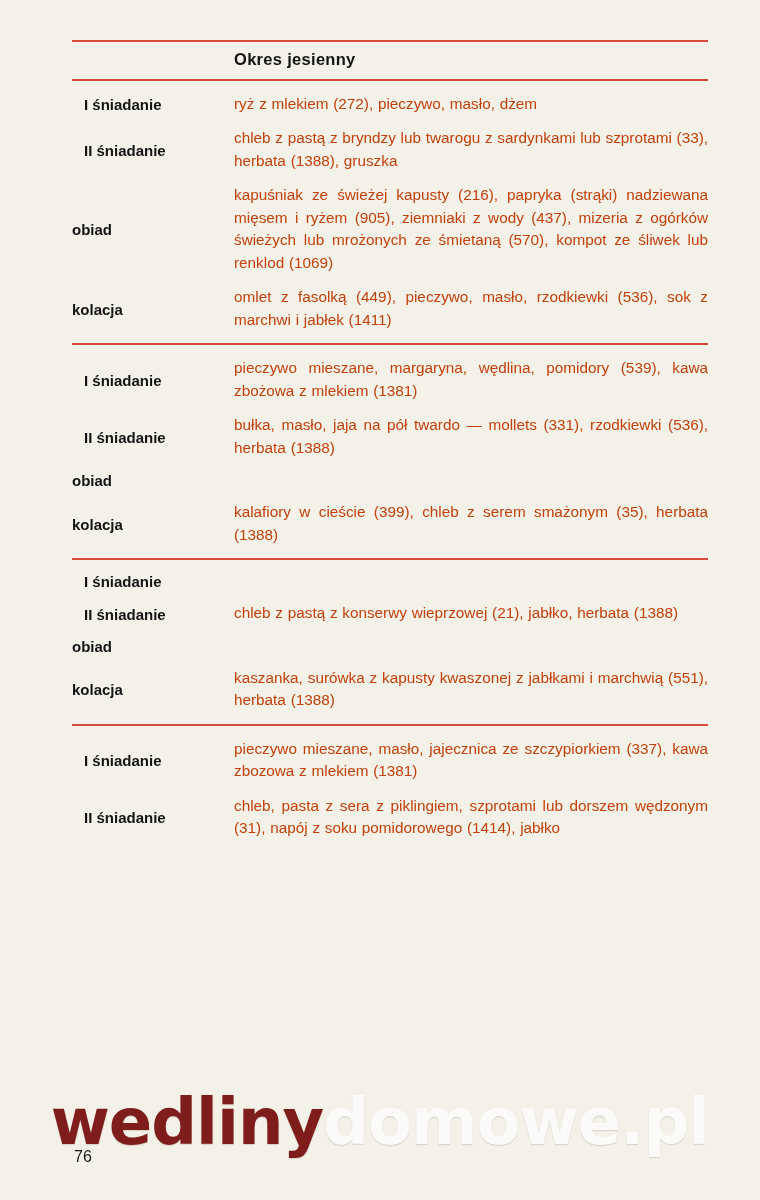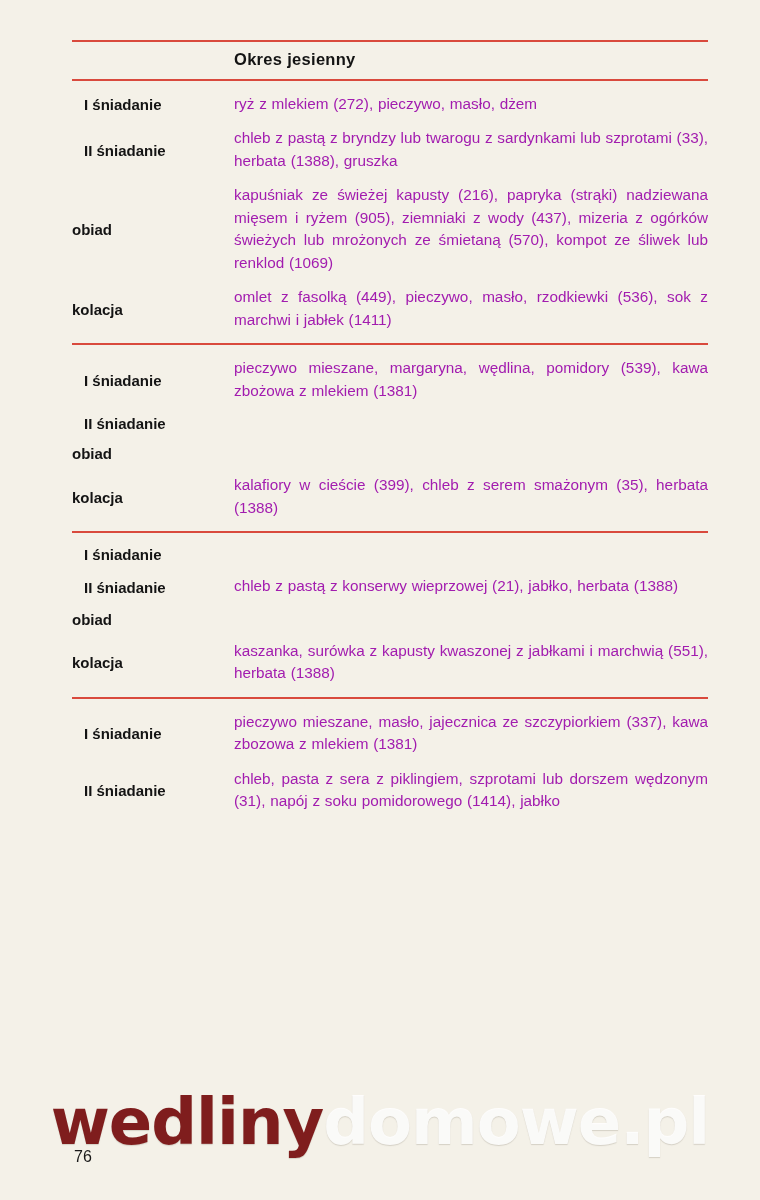--- a/index.html
+++ b/index.html
@@ -63,21 +63,21 @@
     color: #141414;
     padding-top: 1px;
     box-sizing: border-box;
   }
   .meal-label.indent {
     padding-left: 12px;
   }
   .meal-text {
     flex: 1;
     font-size: 15.3px;
-    color: #a21caf;
+    color: #c2410c;
     line-height: 1.47;
     text-align: justify;
     word-spacing: 0.5px;
   }
   .page-number {
     position: absolute;
     left: 74px;
     top: 1148px;
     font-size: 16px;
     color: #1a1a1a;
@@ -135,20 +135,21 @@
     </div>
     <div class="rule thin"></div>
 
     <div class="group">
       <div class="meal-row">
         <div class="meal-label indent">I śniadanie</div>
         <div class="meal-text">pieczywo mieszane, margaryna, wędlina, pomidory (539), kawa zbożowa z mlekiem (1381)</div>
       </div>
       <div class="meal-row">
         <div class="meal-label indent">II śniadanie</div>
+        <div class="meal-text">bułka, masło, jaja na pół twardo — mollets (331), rzodkiewki (536), herbata (1388)</div>
       </div>
       <div class="meal-row">
         <div class="meal-label">obiad</div>
       </div>
       <div class="meal-row">
         <div class="meal-label">kolacja</div>
         <div class="meal-text">kalafiory w cieście (399), chleb z serem smażonym (35), herbata (1388)</div>
       </div>
     </div>
     <div class="rule thin"></div>

